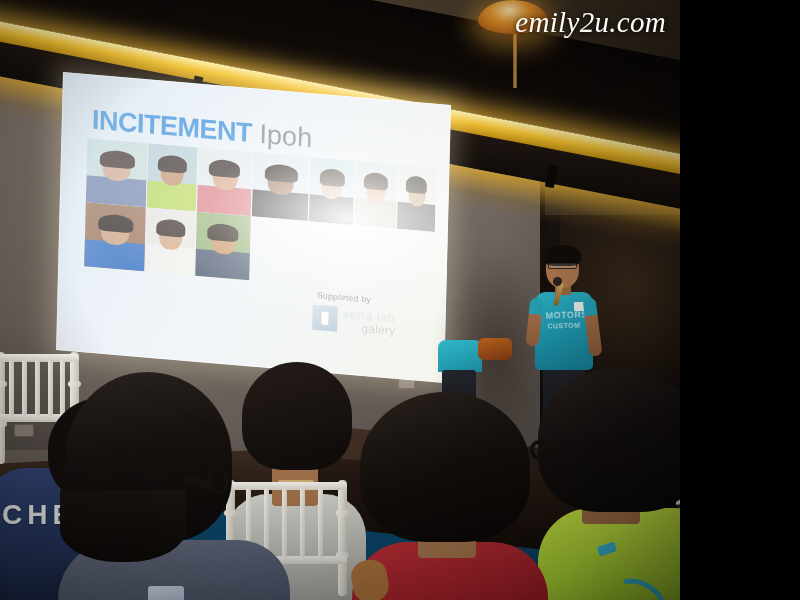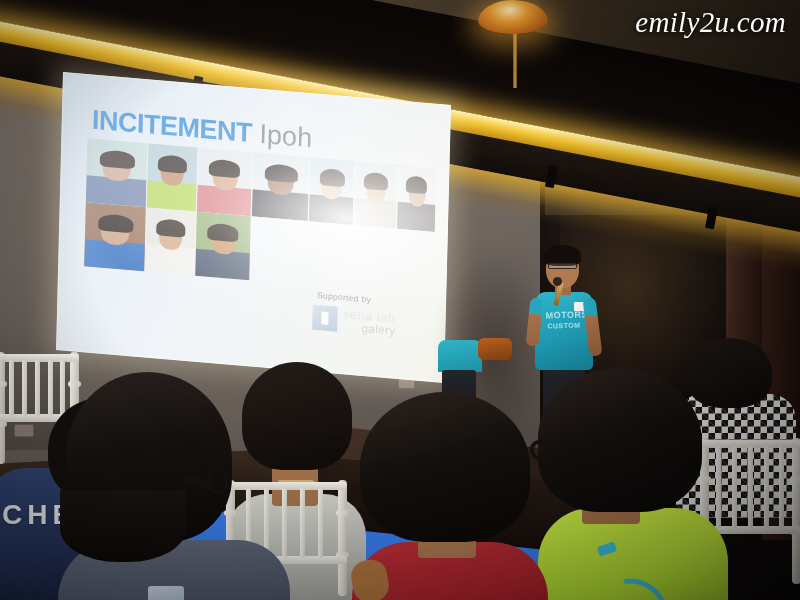--- a/index.html
+++ b/index.html
@@ -4,23 +4,23 @@
 <style>
   * { box-sizing: border-box; margin: 0; padding: 0; }
   html, body {
     width: 800px; height: 600px;
     background: #000;
     font-family: "Liberation Sans", sans-serif;
     overflow: hidden;
   }
   #scene {
     position: relative;
-    width: 800px; height: 600px;
+    width: 680px; height: 600px;
     overflow: hidden;
-    background: #3b82f6;
+    background: #0c4a6e;
   }
 
   
   .wall-main {
     position: absolute; left: 0; top: 0; width: 560px; height: 470px;
     background: linear-gradient(160deg, #8b8078 0%, #7d736c 30%, #6f665f 60%, #564e49 100%);
   }
   .wall-left-panel {
     position: absolute; left: 0; top: 30px; width: 70px; height: 420px;
     background: linear-gradient(180deg, #7e746c 0%, #6b625b 70%, #554d48 100%);

